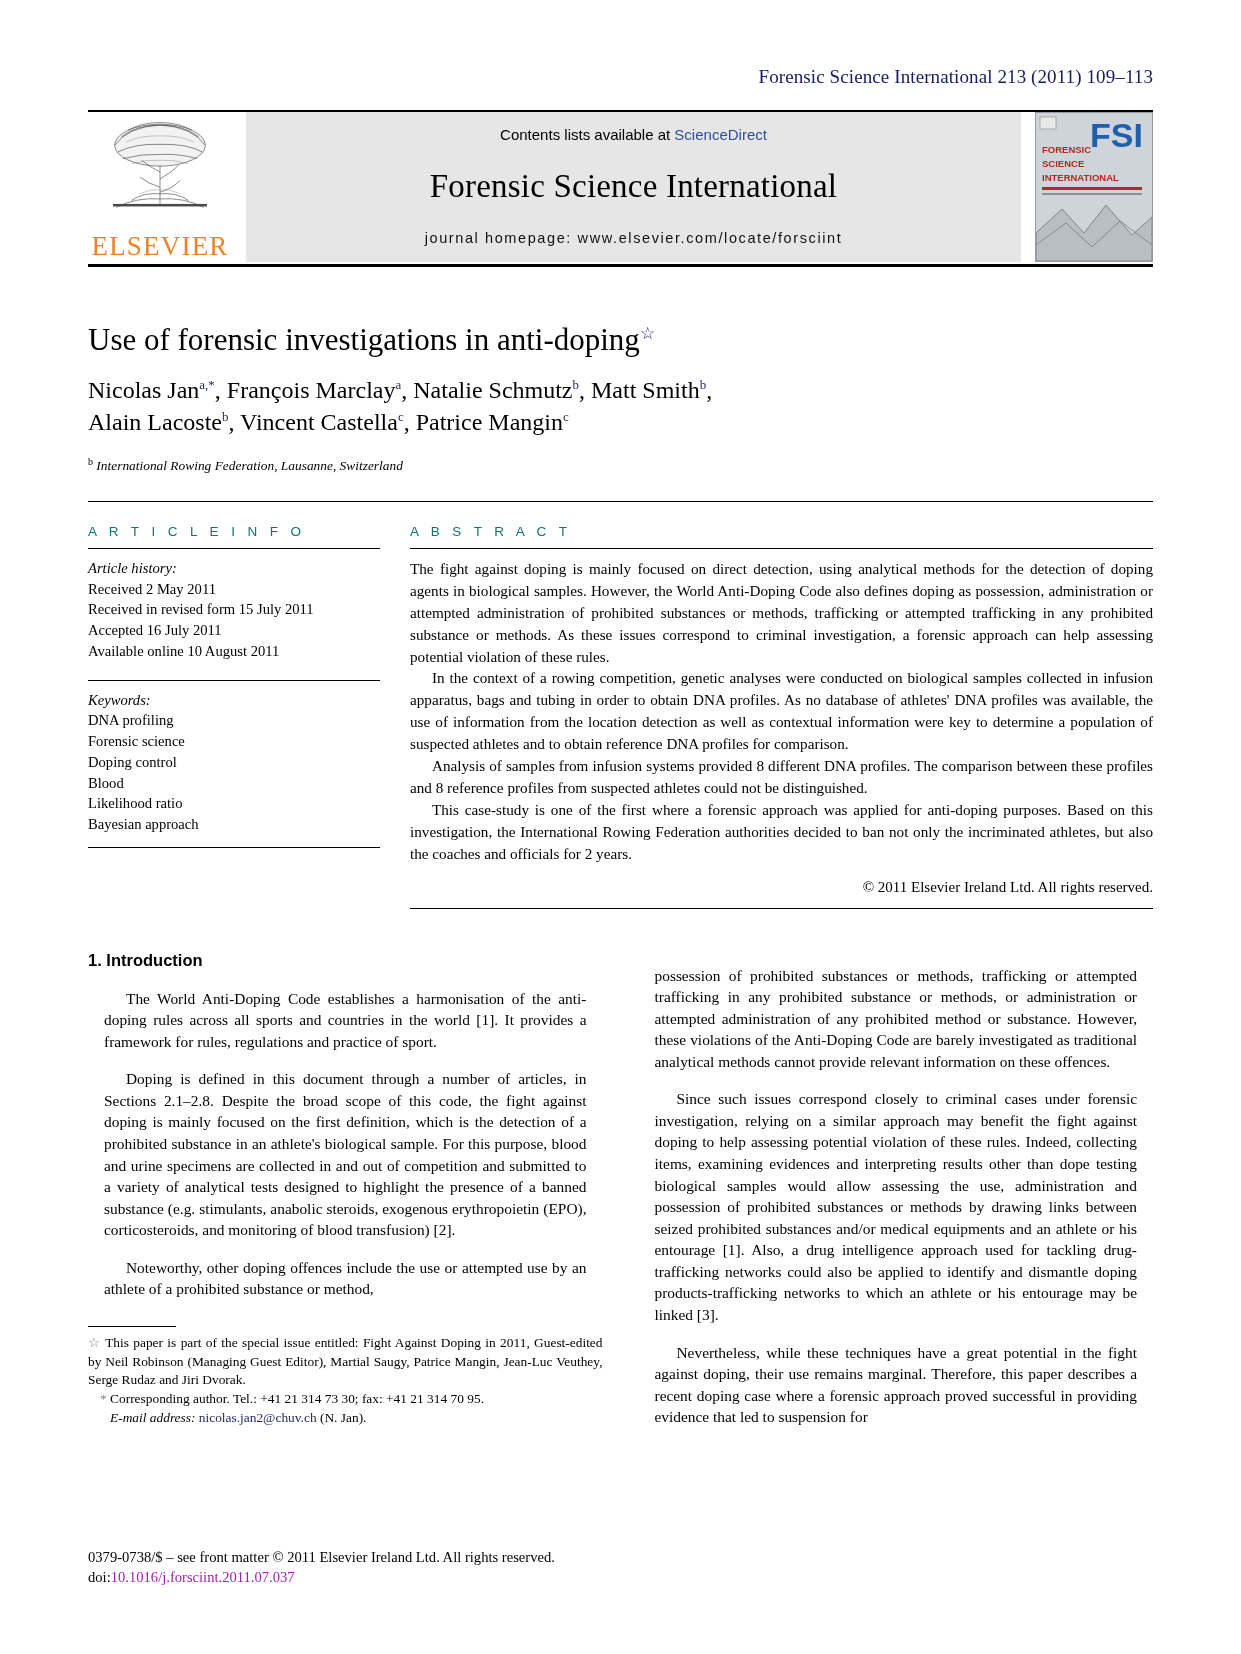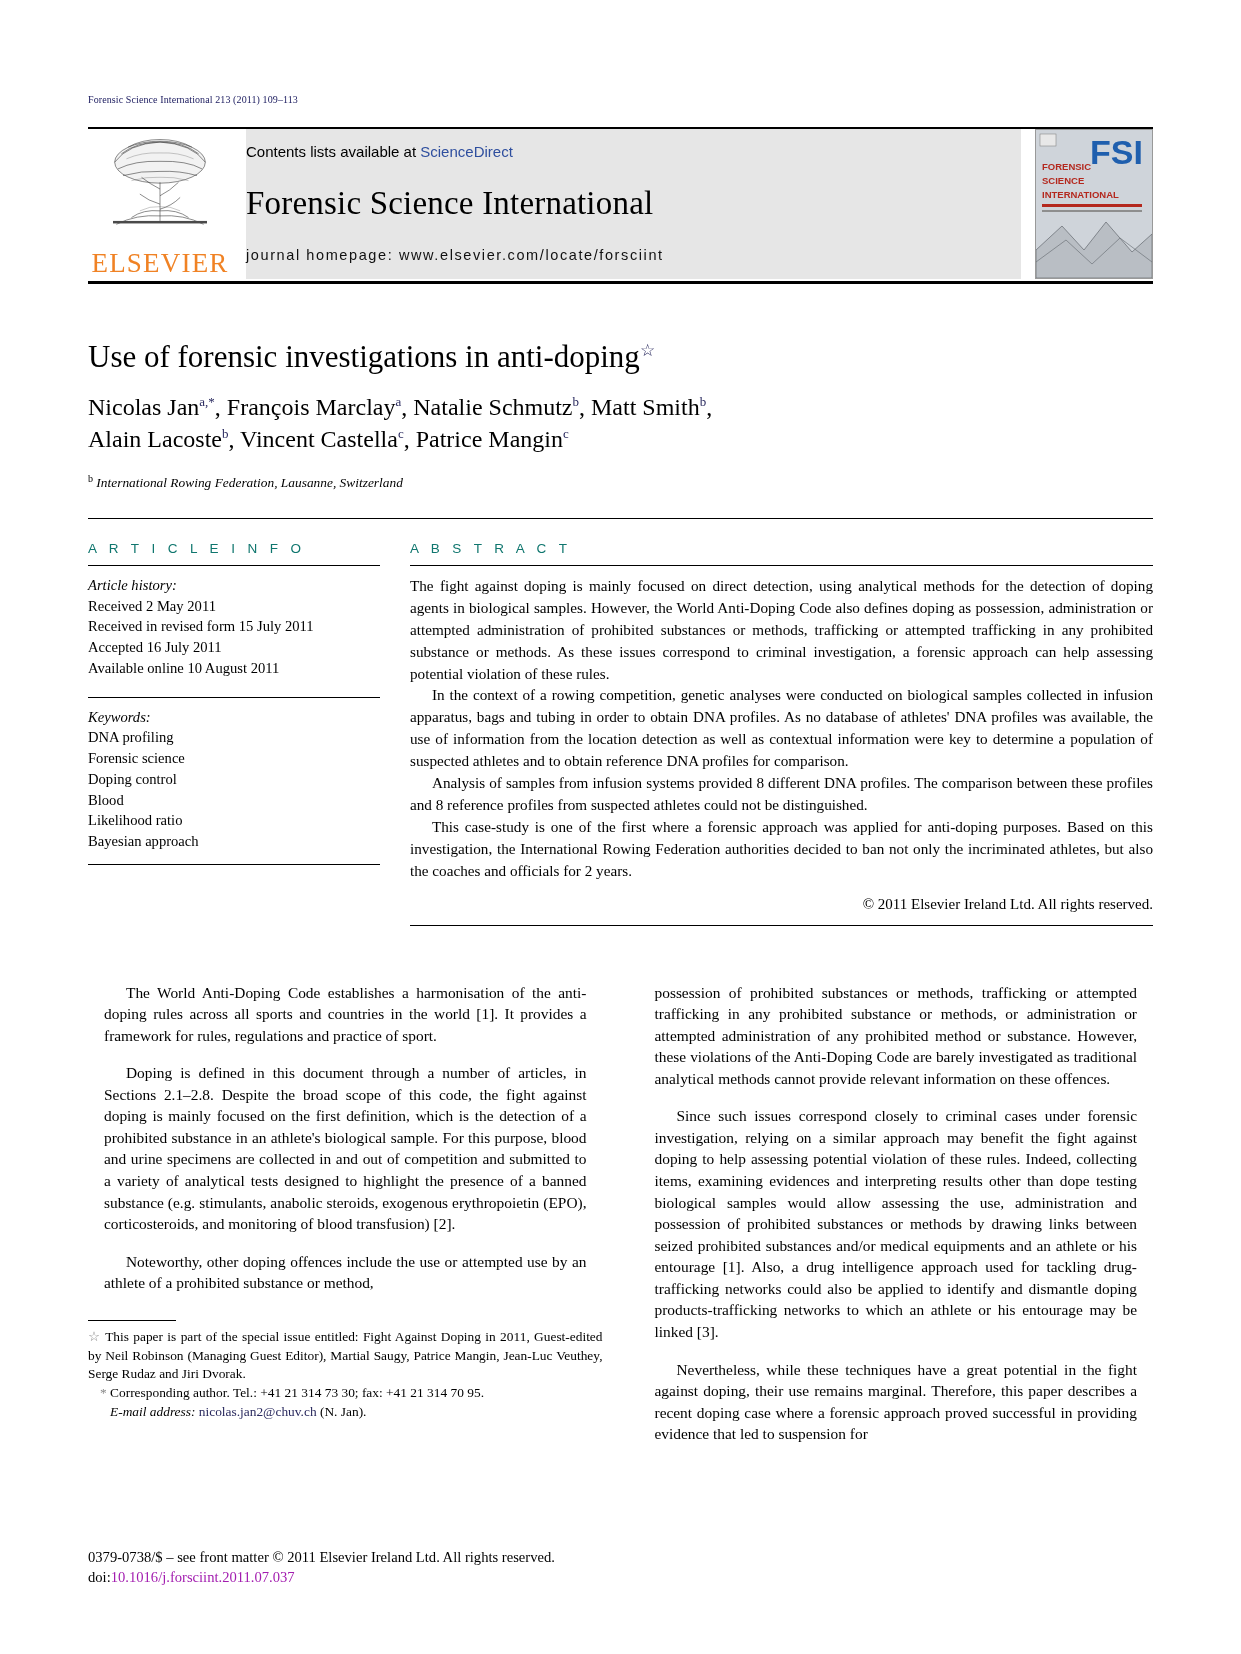--- a/index.html
+++ b/index.html
@@ -18,24 +18,24 @@
   .page {
     width: 1241px;
     height: 1654px;
     position: relative;
     box-sizing: border-box;
     padding: 0 88px;
   }
 
   
   .runhead {
-    text-align: left;
-    font-size: 10px;
+    text-align: right;
+    font-size: 19px;
     color: #1a1a5e;
-    padding-top: 94px;
+    padding-top: 66px;
     letter-spacing: 0.1px;
   }
 
   
   .masthead-rule-top {
     border-top: 2.5px solid #000;
     margin-top: 22px;
   }
   .masthead {
     display: flex;
@@ -62,20 +62,21 @@
     font-weight: 400;
     margin-top: 17px;
   }
   .masthead-center {
     flex: 1 1 auto;
     background: #e6e6e6;
     margin-left: 14px;
     margin-right: 14px;
     display: flex;
     flex-direction: column;
+    align-items: center;
     justify-content: space-between;
     padding: 14px 0 16px 0;
     box-sizing: border-box;
   }
   .contents-line {
     font-size: 15px;
     color: #000;
     font-family: "Liberation Sans", sans-serif;
   }
   .contents-line .sd {
@@ -364,20 +365,21 @@
         <p>Analysis of samples from infusion systems provided 8 different DNA profiles. The comparison between these profiles and 8 reference profiles from suspected athletes could not be distinguished.</p>
         <p>This case-study is one of the first where a forensic approach was applied for anti-doping purposes. Based on this investigation, the International Rowing Federation authorities decided to ban not only the incriminated athletes, but also the coaches and officials for 2 years.</p>
       </div>
       <div class="copyright-line">© 2011 Elsevier Ireland Ltd. All rights reserved.</div>
       <div class="abstract-rule-bottom"></div>
     </div>
   </div>
 
   <div class="body-cols">
     <div class="bcol left">
+      <h2>1.  Introduction</h2>
       <p class="ind">The World Anti-Doping Code establishes a harmonisation of the anti-doping rules across all sports and countries in the world [1]. It provides a framework for rules, regulations and practice of sport.</p>
       <p class="ind">Doping is defined in this document through a number of articles, in Sections 2.1–2.8. Despite the broad scope of this code, the fight against doping is mainly focused on the first definition, which is the detection of a prohibited substance in an athlete's biological sample. For this purpose, blood and urine specimens are collected in and out of competition and submitted to a variety of analytical tests designed to highlight the presence of a banned substance (e.g. stimulants, anabolic steroids, exogenous erythropoietin (EPO), corticosteroids, and monitoring of blood transfusion) [2].</p>
       <p class="ind">Noteworthy, other doping offences include the use or attempted use by an athlete of a prohibited substance or method,</p>
 
       <div class="fn-block">
         <div class="fn-rule"></div>
         <p><span class="fn-sym">☆</span> <span>This paper is part of the special issue entitled: Fight Against Doping in 2011, Guest-edited by Neil Robinson (Managing Guest Editor), Martial Saugy, Patrice Mangin, Jean-Luc Veuthey, Serge Rudaz and Jiri Dvorak.</span></p>
         <p style="text-indent:12px;"><span class="fn-sym">*</span> <span>Corresponding author. Tel.: +41 21 314 73 30; fax: +41 21 314 70 95.</span></p>
         <p style="text-indent:22px;"><span class="fn-ital">E-mail address:</span> <span class="fn-email">nicolas.jan2@chuv.ch</span> <span>(N. Jan).</span></p>
       </div>

